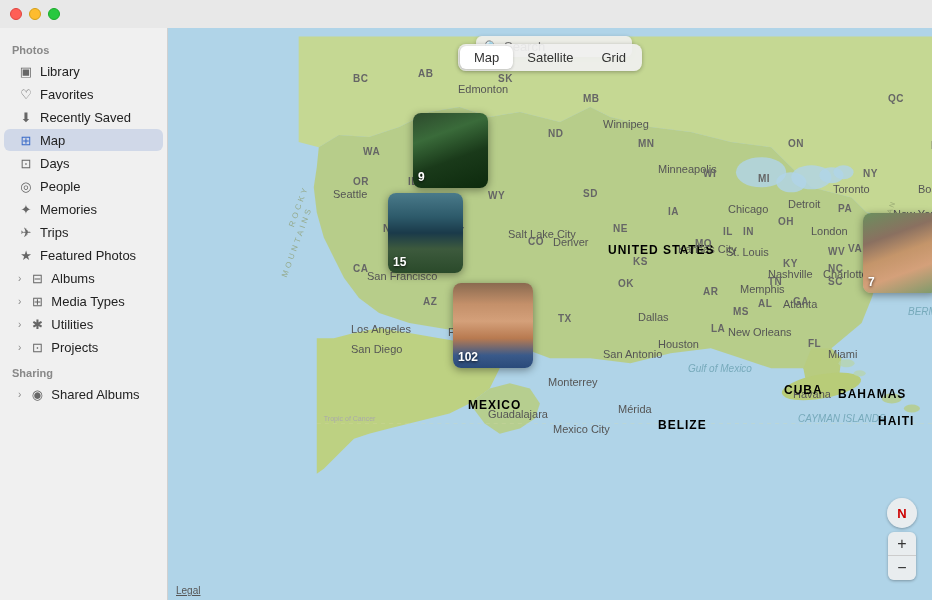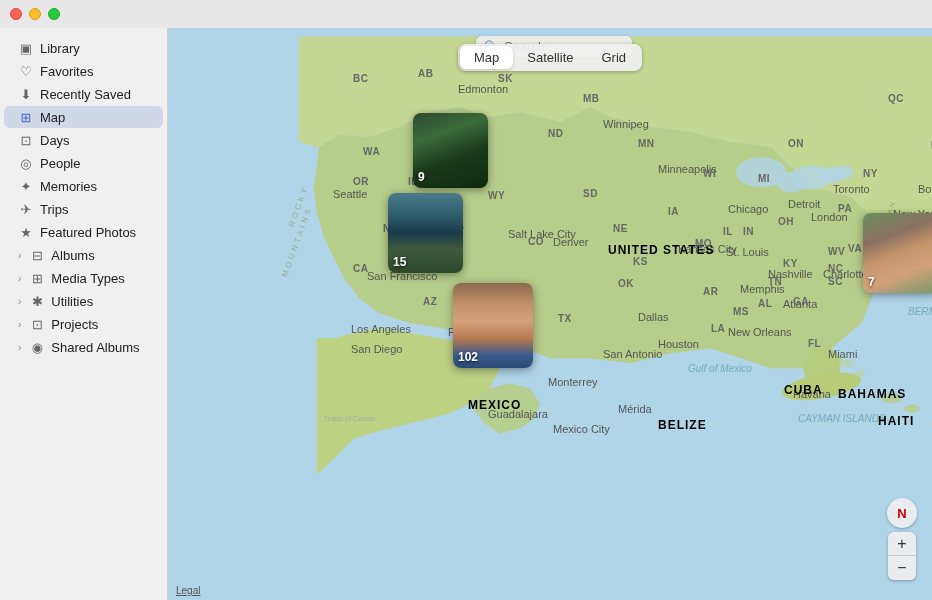--- a/index.html
+++ b/index.html
@@ -224,20 +224,21 @@
 <div class="titlebar">
   <div class="traffic-btn btn-close"></div>
   <div class="traffic-btn btn-min"></div>
   <div class="traffic-btn btn-max"></div>
 </div>
 
 <div class="app-container">
 
   <div class="sidebar" id="sidebar-el">
       <div>
+        <div class="sidebar-section-label">Photos</div>
         <div class="sidebar-item">
           <span class="icon" style="font-size: 13px; color: rgb(102, 102, 102);">▣</span>
           <span>Library</span>
         </div>
         <div class="sidebar-item">
           <span class="icon" style="font-size: 13px; color: rgb(102, 102, 102);">♡</span>
           <span>Favorites</span>
         </div>
         <div class="sidebar-item">
           <span class="icon" style="font-size: 13px; color: rgb(102, 102, 102);">⬇</span>
@@ -284,20 +285,21 @@
           <span class="icon" style="font-size: 13px; color: rgb(102, 102, 102);">✱</span>
           <span>Utilities</span>
         </div>
         <div class="sidebar-item">
           <span class="arrow">›</span>
           <span class="icon" style="font-size: 13px; color: rgb(102, 102, 102);">⊡</span>
           <span>Projects</span>
         </div>
       </div>
       <div>
+        <div class="sidebar-section-label">Sharing</div>
         <div class="sidebar-item">
           <span class="arrow">›</span>
           <span class="icon" style="font-size: 13px; color: rgb(102, 102, 102);">◉</span>
           <span>Shared Albums</span>
         </div>
       </div>
     </div>
 
   <div class="map-area">
 
@@ -357,21 +359,21 @@
           <span class="map-label" style="position: absolute; top: 90px; left: 435px;">Winnipeg</span>
           <span class="map-label" style="position: absolute; top: 160px; left: 165px;">Seattle</span>
           <span class="map-label" style="position: absolute; top: 135px; left: 490px;">Minneapolis</span>
           <span class="map-label" style="position: absolute; top: 175px; left: 560px;">Chicago</span>
           <span class="map-label" style="position: absolute; top: 170px; left: 620px;">Detroit</span>
           <span class="map-label" style="position: absolute; top: 155px; left: 665px;">Toronto</span>
           <span class="map-label" style="position: absolute; top: 155px; left: 750px;">Boston</span>
           <span class="map-label" style="position: absolute; top: 180px; left: 725px;">New York</span>
           <span class="map-label" style="position: absolute; top: 195px; left: 715px;">Philadelphia</span>
           <span class="map-label" style="position: absolute; top: 215px; left: 715px;">Washington</span>
-          <span class="map-label" style="position: absolute; top: 183px; left: 643px;">London</span>
+          <span class="map-label" style="position: absolute; top: 197px; left: 643px;">London</span>
           <span class="map-label" style="position: absolute; top: 200px; left: 340px; text-align: right;">Salt Lake City</span>
           <span class="map-label" style="position: absolute; top: 215px; left: 510px;">Kansas City</span>
           <span class="map-label" style="position: absolute; top: 218px; left: 558px;">St. Louis</span>
           <span class="map-label" style="position: absolute; top: 208px; left: 385px;">Denver</span>
           <span class="map-label" style="position: absolute; top: 242px; left: 175px; margin-left: 24px;">San Francisco</span>
           <span class="map-label" style="position: absolute; top: 295px; left: 183px;">Los Angeles</span>
           <span class="map-label" style="position: absolute; top: 315px; left: 183px;">San Diego</span>
           <span class="map-label" style="position: absolute; top: 298px; left: 280px;">Phoenix</span>
           <span class="map-label" style="position: absolute; top: 283px; left: 470px;">Dallas</span>
           <span class="map-label" style="position: absolute; top: 298px; left: 560px;">New Orleans</span>

